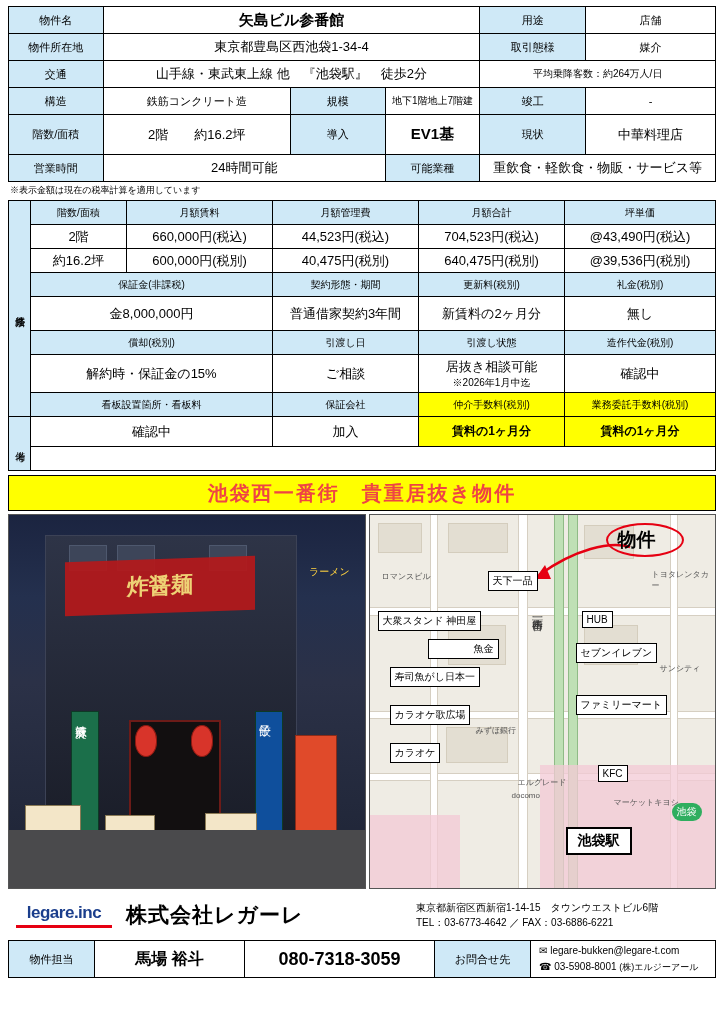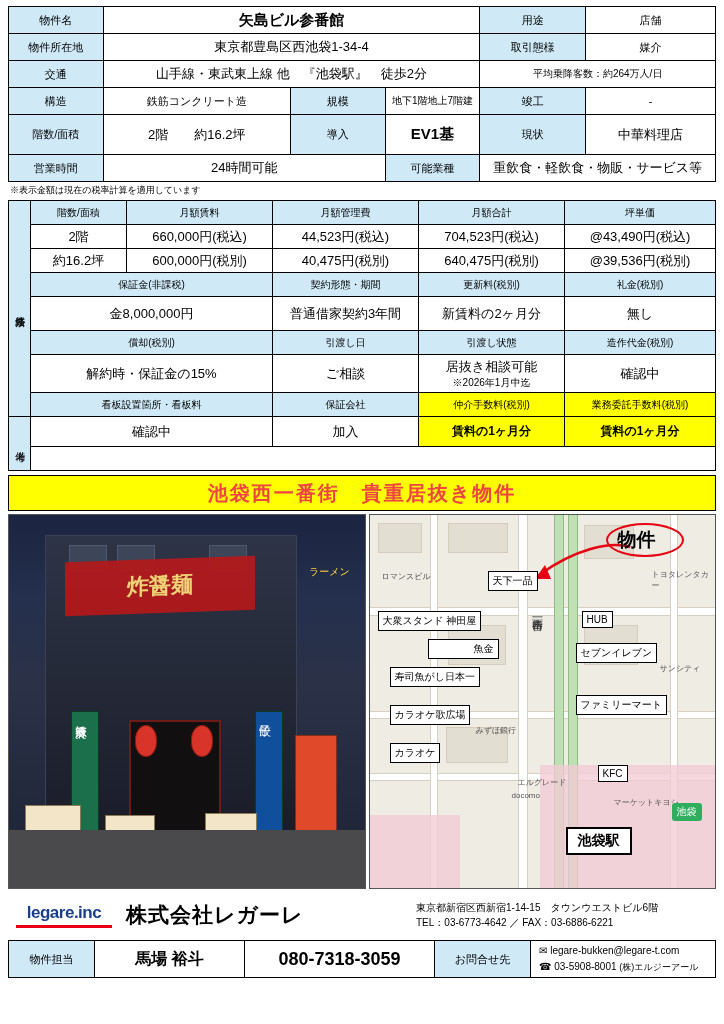--- a/index.html
+++ b/index.html
@@ -73,21 +73,21 @@
 
   
   .map-bg { position:absolute; inset:0; background:#efece4; }
   .road { position:absolute; background:#ffffff; border-top:1px solid #d6cfc2; border-bottom:1px solid #d6cfc2; }
   .road-v { position:absolute; background:#ffffff; border-left:1px solid #d6cfc2; border-right:1px solid #d6cfc2;}
   .rail { position:absolute; width:10px; background:#bfe0b5; border-left:1px solid #8fbb86; border-right:1px solid #8fbb86;}
   .pink { position:absolute; background:#f3c9d6; opacity:.75; }
   .blk { position:absolute; background:#e3ded2; border:1px solid #d4cdbd; }
   .callout { position:absolute; background:#fff; border:1px solid #000; font-size:10px; padding:2px 4px; white-space:nowrap; }
   .station-lbl { position:absolute; background:#fff; border:2px solid #000; font-size:14px; font-weight:bold; padding:3px 10px; }
-  .ikebukuro-tag { position:absolute; background:#2fae5f; color:#fff; font-size:10px; padding:2px 5px; border-radius:3px; }
+  .ikebukuro-tag { position:absolute; background:#2fae5f; color:#fff; font-size:10px; padding:2px 5px; border-radius:9px; }
   .bukken-word { position:absolute; font-size:19px; font-weight:bold; }
   .target { position:absolute; width:13px; height:13px; background:#ff7a00; border:1px solid #000; }
   .vstreet { position:absolute; color:#333; font-size:9px; writing-mode: vertical-rl; }
 
   
   .footer { margin-top:4px; display:flex; align-items:center; height:44px; }
   .logo { width:112px; text-align:center; }
   .logo .lg { font-size:17px; font-weight:bold; color:#1b3e8c; letter-spacing:-.5px; }
   .logo .bar { height:3px; background:#e60012; margin:2px 8px 0 8px;}
   .company { font-size:21px; font-weight:bold; padding-left:6px; flex:1; letter-spacing:1px;}

